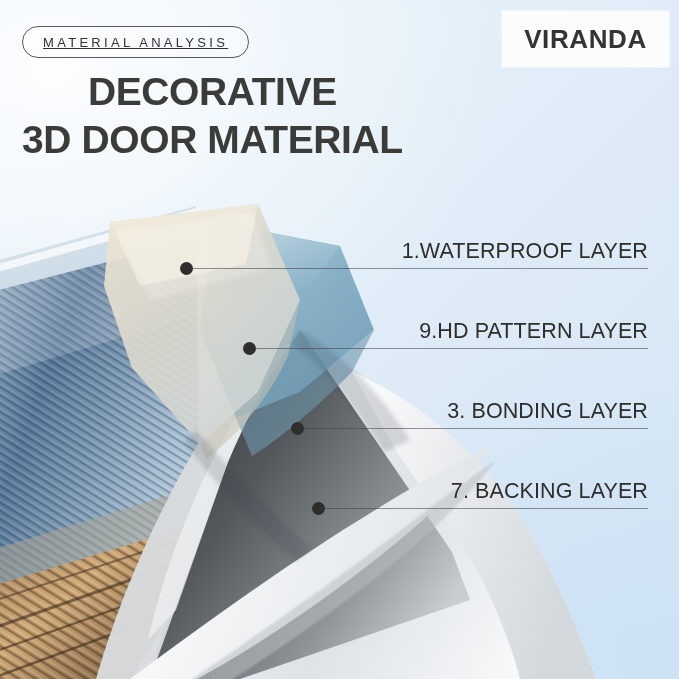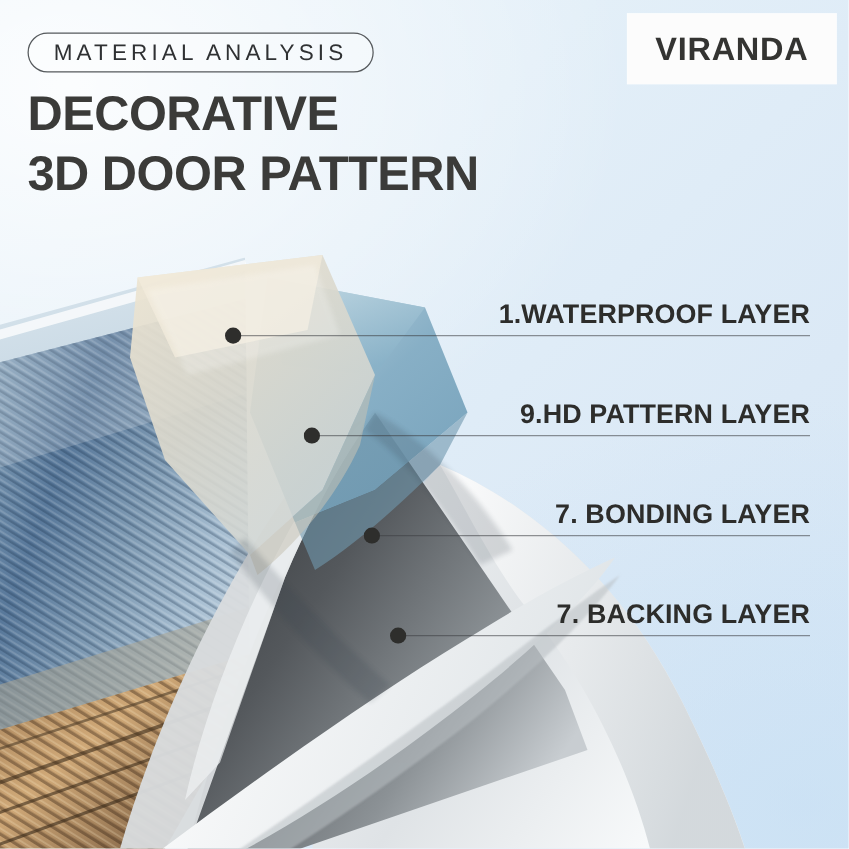--- a/index.html
+++ b/index.html
@@ -34,37 +34,39 @@
     padding: 0 20px;
     display: flex;
     align-items: center;
     justify-content: center;
     border: 1.3px solid #55595c;
     border-radius: 17px;
     background: rgba(255,255,255,0.30);
     box-sizing: border-box;
   }
   .badge-pill span {
-    font-size: 18px;
+    font-size: 13px;
     letter-spacing: 3.3px;
     color: #2f3133;
     font-weight: 400;
     white-space: nowrap;
+    text-decoration: underline;
   }
 
   .headline {
     position: absolute;
     left: 22px;
     top: 68px;
     color: #3b3b39;
     font-weight: 700;
     font-size: 39px;
     line-height: 48px;
     letter-spacing: -0.4px;
     white-space: nowrap;
+    text-align: center;
   }
   .headline .l2 { display: block; }
 
   .brand-box {
     position: absolute;
     left: 502px;
     top: 11px;
     width: 167px;
     height: 56px;
     background: #fcfcfc;
@@ -92,21 +94,21 @@
   
   .callout {
     position: absolute;
     height: 0;
   }
   .callout .lbl {
     position: absolute;
     right: 0;
     bottom: 4px;
     font-size: 21.5px;
-    font-weight: 700;
+    font-weight: 400;
     color: #2d2d2b;
     letter-spacing: 0.1px;
     white-space: nowrap;
   }
   .callout .rule {
     position: absolute;
     left: 0;
     right: 0;
     top: 0;
     height: 1px;
@@ -296,21 +298,21 @@
 
     </g>
   </svg>
 
   <div class="badge-pill">
     <span>MATERIAL ANALYSIS</span>
   </div>
 
   <div class="headline">
     <span>DECORATIVE</span>
-    <span class="l2">3D DOOR PATTERN</span>
+    <span class="l2">3D DOOR MATERIAL</span>
   </div>
 
   <div class="brand-box">
     <span>VIRANDA</span>
   </div>
 
   <div class="callout" style="left:186px; top:268px; width:462px;">
     <div class="rule"></div>
     <div class="dot"></div>
     <div class="lbl">1.WATERPROOF LAYER</div>
@@ -318,21 +320,21 @@
 
   <div class="callout" style="left:249px; top:348px; width:399px;">
     <div class="rule"></div>
     <div class="dot"></div>
     <div class="lbl">9.HD PATTERN LAYER</div>
   </div>
 
   <div class="callout" style="left:297px; top:428px; width:351px;">
     <div class="rule"></div>
     <div class="dot"></div>
-    <div class="lbl">7. BONDING LAYER</div>
+    <div class="lbl">3. BONDING LAYER</div>
   </div>
 
   <div class="callout" style="left:318px; top:508px; width:330px;">
     <div class="rule"></div>
     <div class="dot"></div>
     <div class="lbl">7. BACKING LAYER</div>
   </div>
 
 </div>
 

